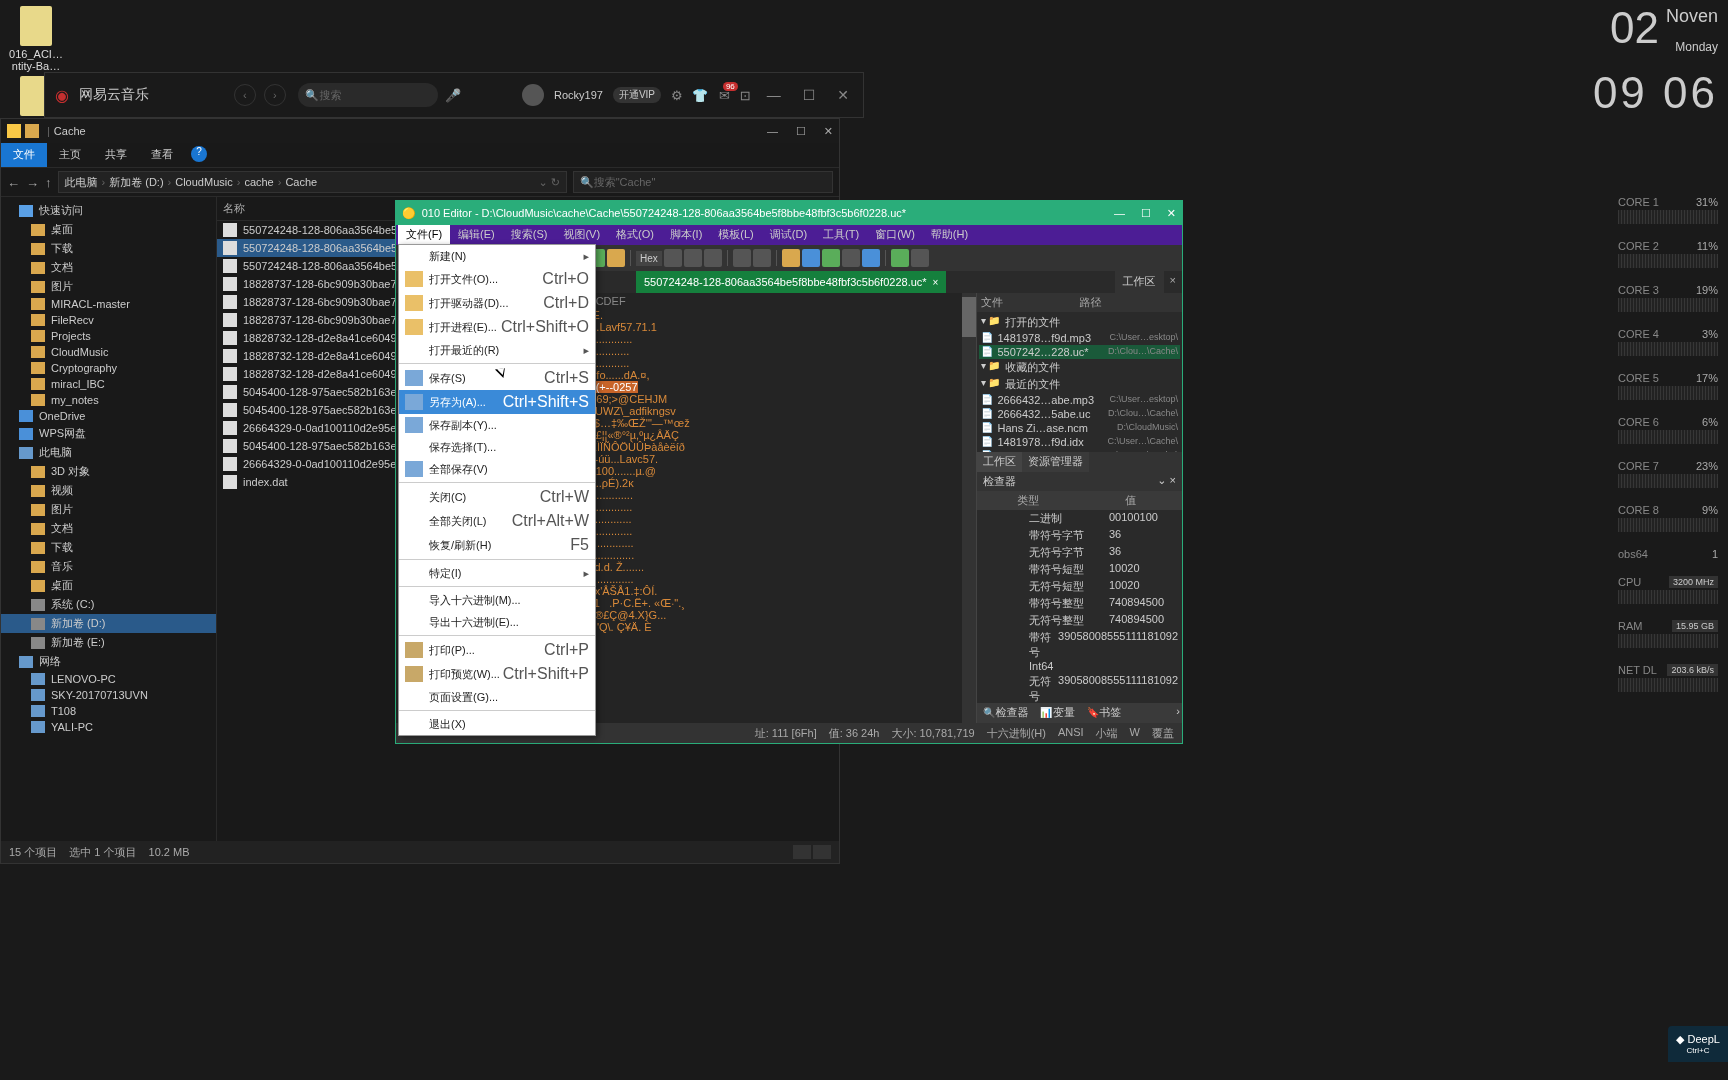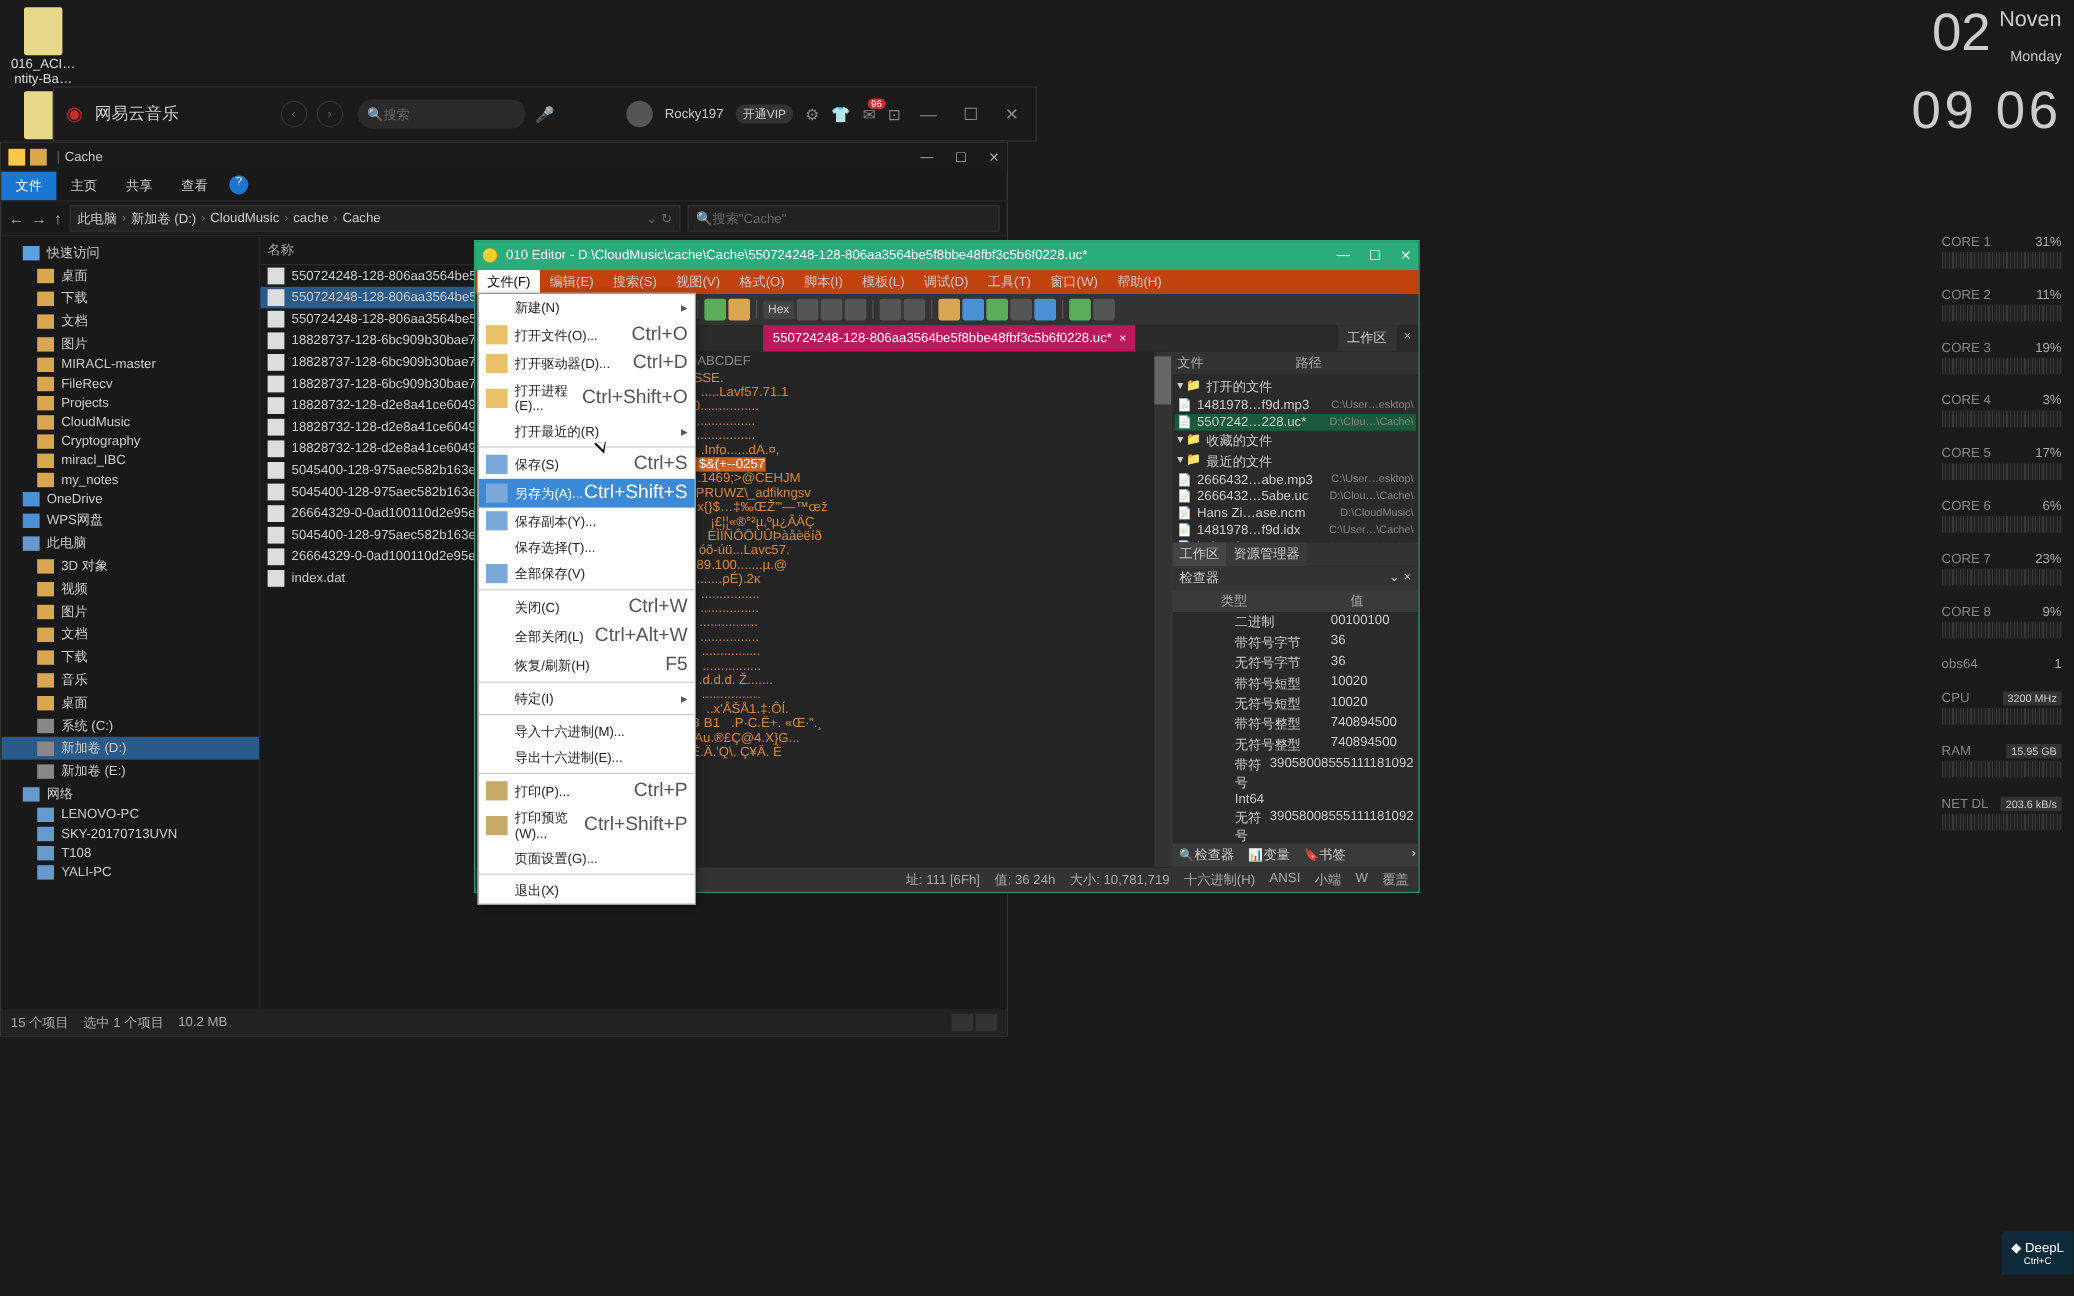--- a/index.html
+++ b/index.html
@@ -70,32 +70,32 @@
 .explorer .filelist .row .ficon{width:14px;height:14px;background:#ddd;}
 .explorer .filelist .row.sel{background:#2a5a8a;}
 .explorer .status { height:22px; background:#222;color:#aaa;display:flex;align-items:center;padding:0 8px;gap:12px;}
 .explorer .status .viewbtns{margin-left:auto;display:flex;gap:2px;}
 .explorer .status .vb{width:18px;height:14px;background:#333;}
 
 
 .editor { position:absolute; left:395px; top:200px; width:788px; height:544px; background:#2a2a2a; border:1px solid #2aad7a; display:flex; flex-direction:column;}
 .editor .titlebar { height:24px; background:#2aad7a; display:flex;align-items:center;padding:0 6px;color:#fff;}
 .editor .titlebar .wctls{margin-left:auto;display:flex;gap:16px;font-size:13px;}
-.editor .menubar { height:20px; background:#c2410c; display:flex;padding:0 2px;}
+.editor .menubar { height:20px; background:#4c1d95; display:flex;padding:0 2px;}
 .editor .menubar .mi { padding:2px 8px; color:#ccc;}
 .editor .menubar .mi.active { background:#fff; color:#000;}
 .editor .toolbar { height:26px; background:#333;display:flex;align-items:center;padding:0 4px;gap:2px;}
 .editor .toolbar .tb{width:18px;height:18px;background:#555;border-radius:2px;}
 .editor .toolbar .tb.blue{background:#4a90d9;}
 .editor .toolbar .tb.green{background:#5aad5a;}
 .editor .toolbar .tb.orange{background:#d9a84e;}
 .editor .toolbar .hex{background:#444;color:#ccc;padding:2px 4px;font-size:10px;}
 .editor .toolbar .sep{width:1px;height:16px;background:#555;margin:0 3px;}
 .editor .tabbar { height:22px; background:#2a2a2a;display:flex;}
-.editor .tabbar .tab{padding:3px 8px;background:#be185d;color:#fff;display:flex;align-items:center;gap:6px;}
+.editor .tabbar .tab{padding:3px 8px;background:#15803d;color:#fff;display:flex;align-items:center;gap:6px;}
 .editor .tabbar .tab .x{font-size:10px;}
 .editor .body{flex:1;display:flex;overflow:hidden;}
 .hexpane{flex:1;background:#242424;font-family:Consolas,monospace;font-size:11px;overflow:hidden;position:relative;}
 .hexpane .hdr{color:#888;padding:2px 4px;white-space:pre;}
 .hexpane .line{color:#d98a3a;padding:0 4px;white-space:pre;}
 .hexpane .line .off{color:#888;}
 .hexpane .line .hl{background:#c86428;color:#fff;}
 .hexpane .scrollbar{position:absolute;right:0;top:0;bottom:0;width:14px;background:#333;}
 .hexpane .scrollbar .thumb{background:#666;height:40px;margin-top:4px;width:100%;}
 
@@ -114,21 +114,21 @@
 .rpanel .insp .ihdr span{flex:1;padding:2px 6px;color:#aaa;text-align:center;}
 .rpanel .insp .irow{display:flex;padding:1px 4px;margin-left:48px;}
 .rpanel .insp .irow .k{width:80px;color:#ccc;}
 .rpanel .insp .irow .v{flex:1;color:#ccc;}
 .rpanel .bottabs{height:20px;background:#3a3a3a;display:flex;overflow:hidden;}
 .rpanel .bottabs .bt{padding:2px 6px;color:#ccc;font-size:10px;white-space:nowrap;}
 .editor .status{height:20px;background:#333;color:#aaa;display:flex;align-items:center;gap:14px;padding:0 8px;font-size:10px;}
 .editor .status .r{margin-left:auto;display:flex;gap:12px;}
 
 
-.filemenu { position:absolute; left:398px; top:244px; width:182px; background:#fff; border:1px solid #999; box-shadow:2px 2px 6px rgba(0,0,0,.4);}
+.filemenu { position:absolute; left:398px; top:244px; width:198px; background:#fff; border:1px solid #999; box-shadow:2px 2px 6px rgba(0,0,0,.4);}
 .filemenu .mrow{display:flex;align-items:center;padding:3px 6px;color:#222;}
 .filemenu .mrow .micon{width:18px;height:16px;margin-right:6px;}
 .filemenu .mrow .micon.folder{background:#eac068;}
 .filemenu .mrow .micon.save{background:#7aa8d8;}
 .filemenu .mrow .micon.print{background:#c8a868;}
 .filemenu .mrow .micon.blank{}
 .filemenu .mrow .mlbl{flex:1;}
 .filemenu .mrow .msc{color:#555;font-size:16px;}
 .filemenu .mrow .arr{color:#555;}
 .filemenu .mrow.hl{background:#3a8ad8;color:#fff;}

